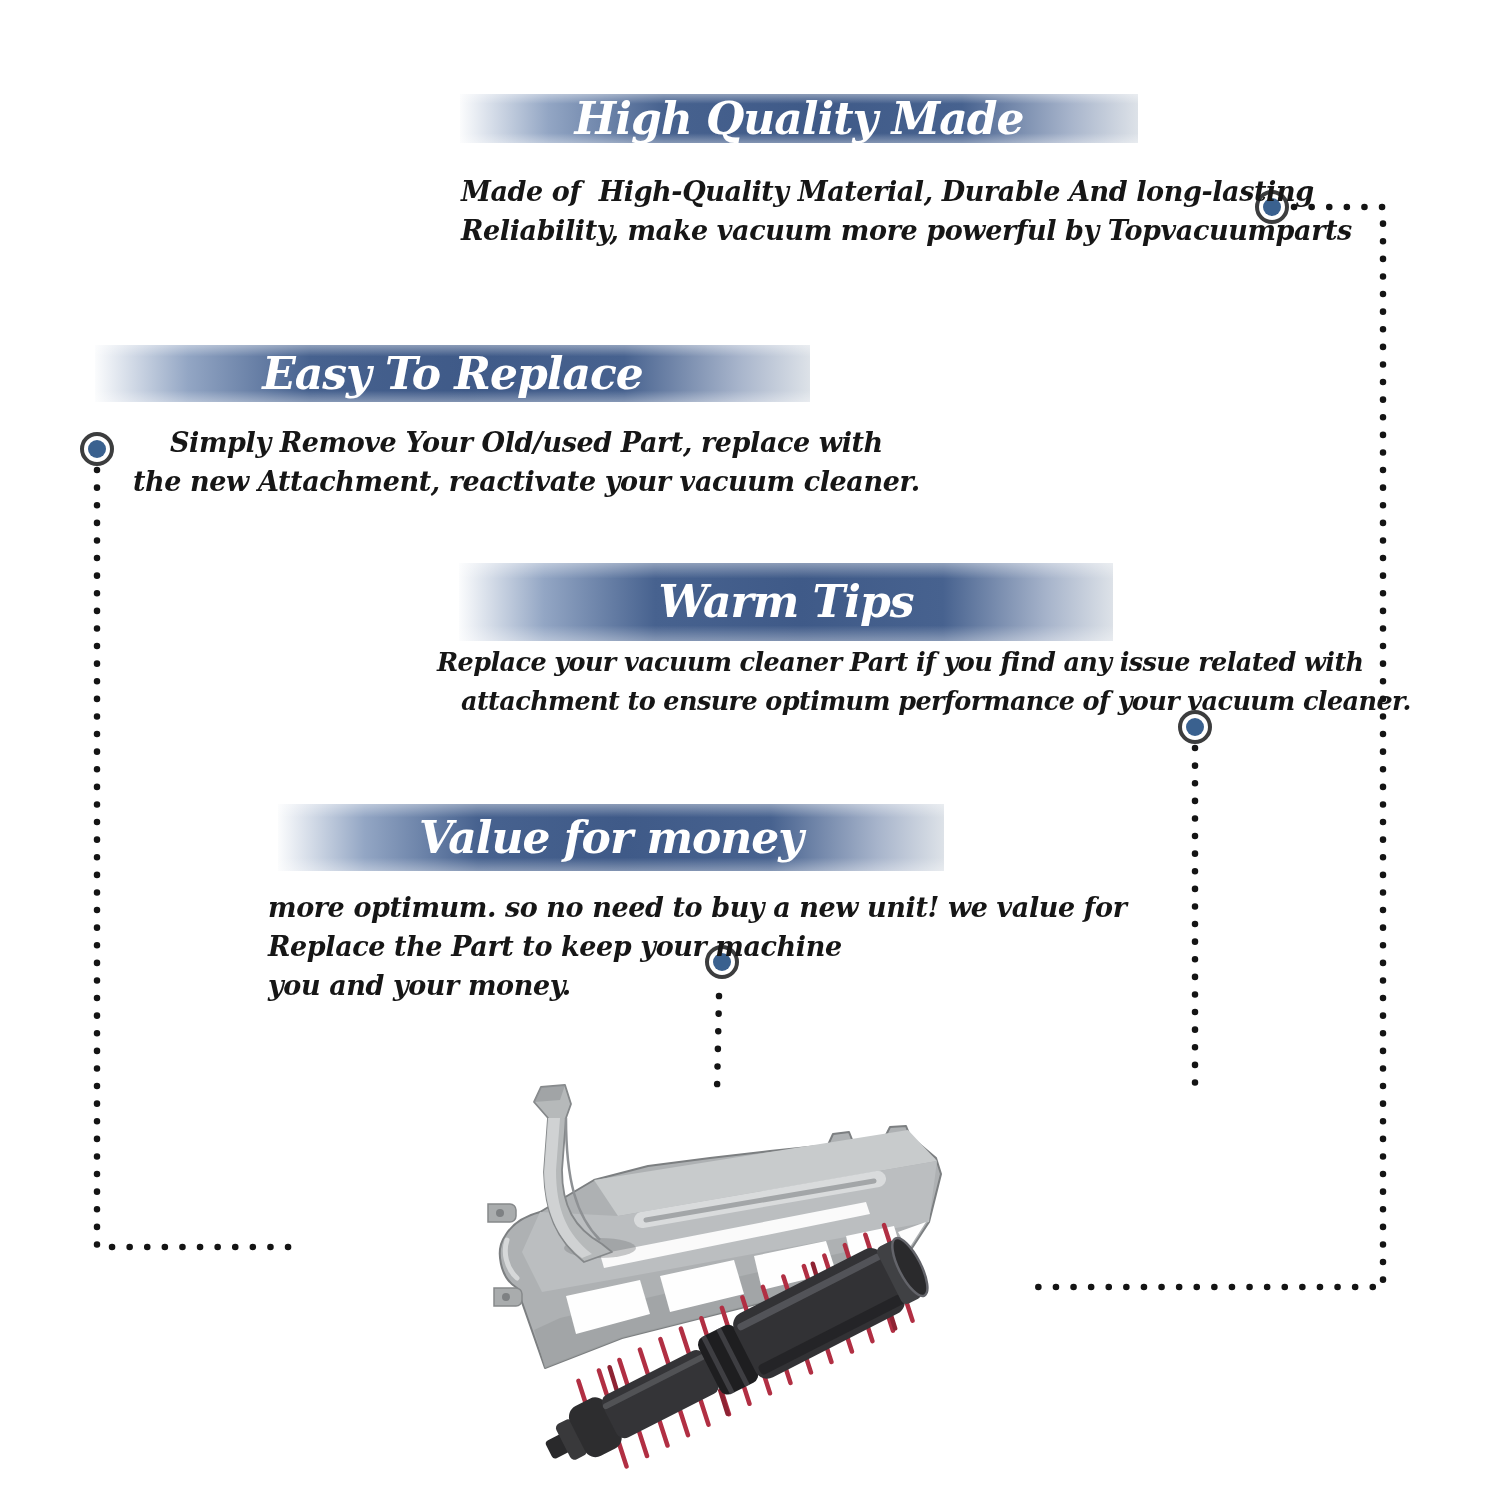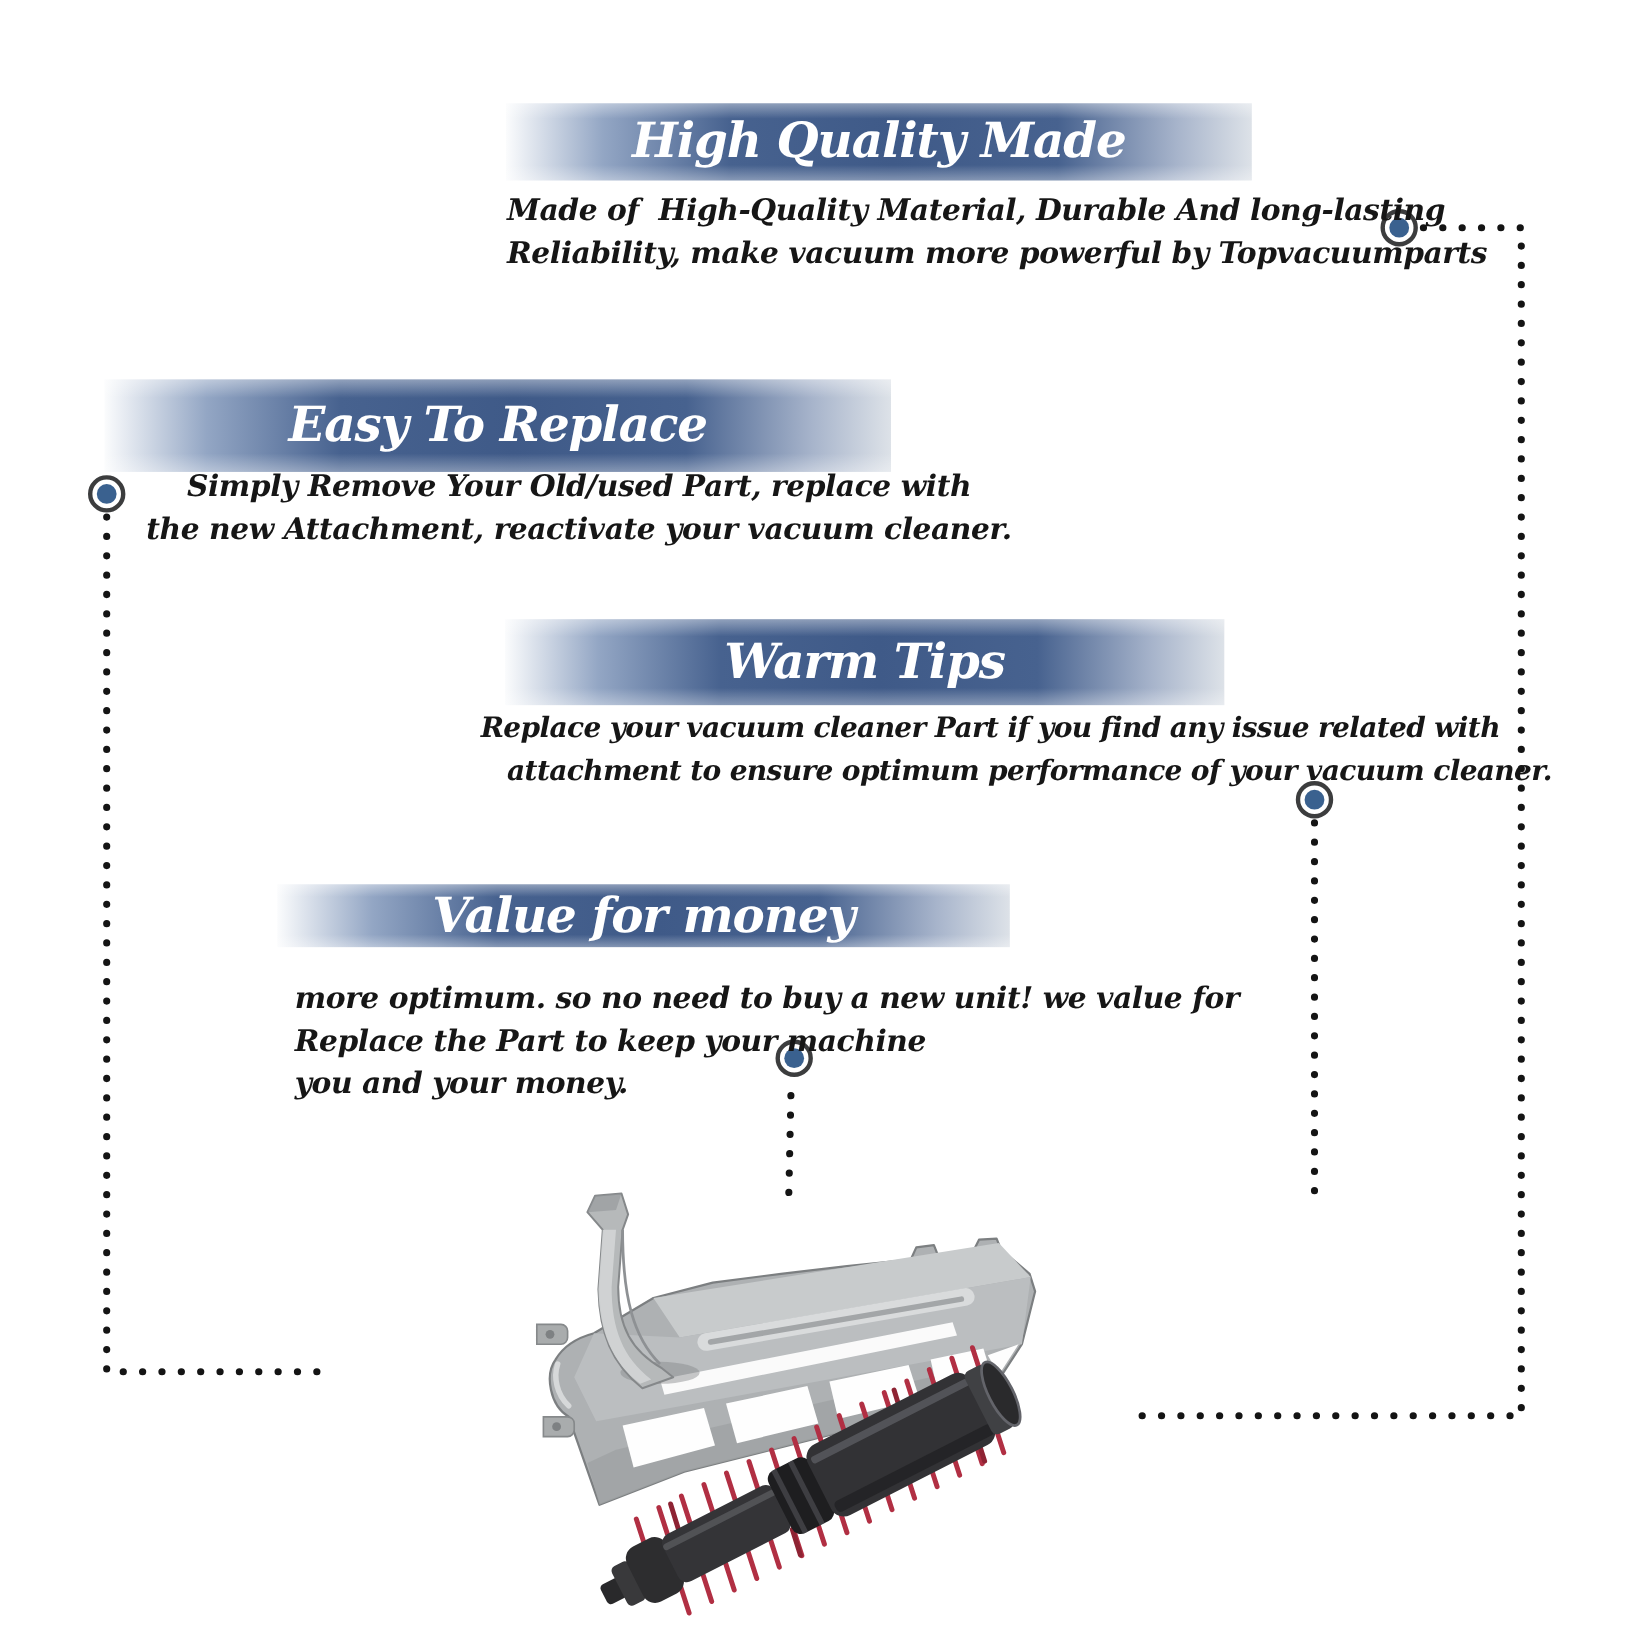--- a/index.html
+++ b/index.html
@@ -25,28 +25,28 @@
   .banner-title{
     margin:0;font-family:"DejaVu Serif",serif;font-style:italic;font-weight:700;
     font-size:44px;line-height:1;color:#ffffff;letter-spacing:-1px;white-space:nowrap;
   }
   .para{
     position:absolute;font-family:"DejaVu Serif",serif;font-style:italic;font-weight:700;
     font-size:27px;line-height:39px;color:var(--text_dark,#161616);letter-spacing:-0.4px;
   }
   .para .ln{display:block;white-space:pre;}
 
-  .sec0 .banner{left:460px;top:94px;width:678px;height:70px;}
+  .sec0 .banner{left:460px;top:94px;width:678px;height:49px;}
   .sec0 .para{left:461px;top:172px;}
-  .sec1 .banner{left:95px;top:345px;width:715px;height:84px;align-items:center;}
+  .sec1 .banner{left:95px;top:345px;width:715px;height:57px;align-items:center;}
   .sec1 .para{left:133px;top:423px;text-align:center;}
   .sec2 .banner{left:459px;top:563px;width:654px;height:78px;}
   .sec2 .para{left:437px;top:643px;font-size:25.5px;letter-spacing:-0.6px;}
   .sec2 .para .indent{margin-left:24px;}
-  .sec3 .banner{left:252px;top:804px;width:666px;height:57px;}
+  .sec3 .banner{left:278px;top:804px;width:666px;height:67px;}
   .sec3 .para{left:268px;top:888px;}
 
   .product{position:absolute;left:480px;top:1080px;width:560px;height:420px;}
 </style>
 </head>
 <body>
 
 <div class="canvas">
 
   <svg class="overlay" viewBox="0 0 1500 1500" xmlns="http://www.w3.org/2000/svg">

